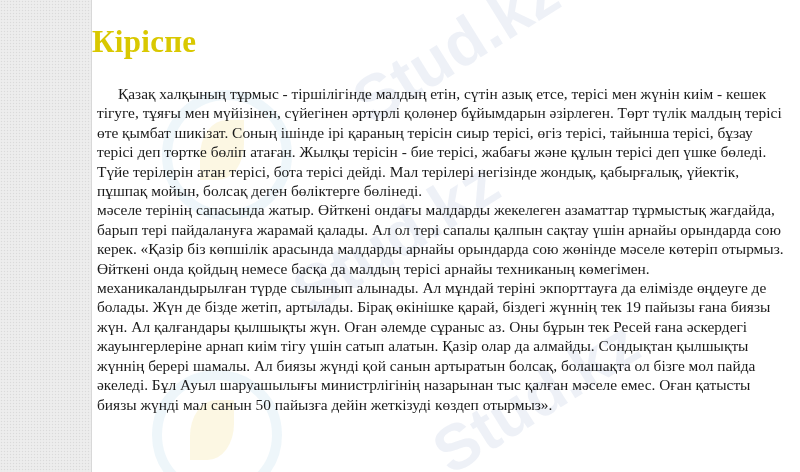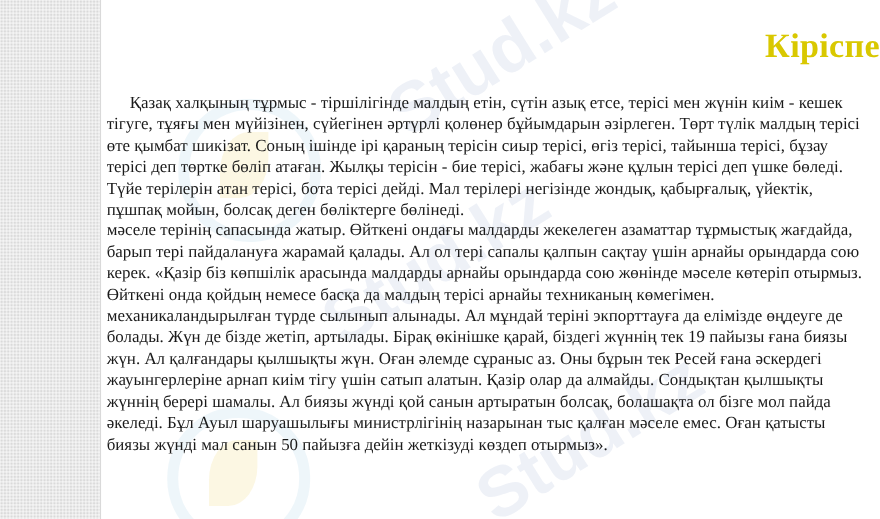--- a/index.html
+++ b/index.html
@@ -32,21 +32,21 @@
     position: absolute; width: 110px; height: 110px; border-radius: 50%;
     border: 10px solid rgba(90,170,210,0.10);
     pointer-events: none;
   }
   .watermark-logo::after {
     content: ""; position: absolute; left: 28px; top: 20px; width: 44px; height: 60px;
     border-radius: 60% 0 60% 0;
     background: rgba(235,200,60,0.14);
   }
   .title {
-    position: absolute; left: 0; right: 0; top: 24px; text-align: right;
+    position: absolute; left: 0; right: 0; top: 24px; text-align: left;
     font-family: "Liberation Serif", serif; font-weight: bold;
     font-size: 31px; color: #d9c800; letter-spacing: 0.3px;
   }
   .body-text {
     position: absolute; left: 5px; top: 84px; width: 702px;
     font-size: 15.4px; line-height: 19.4px; color: #1a1a1a;
   }
   .line { display: block; white-space: nowrap; }
   .line.indent { padding-left: 21px; }
 </style>

